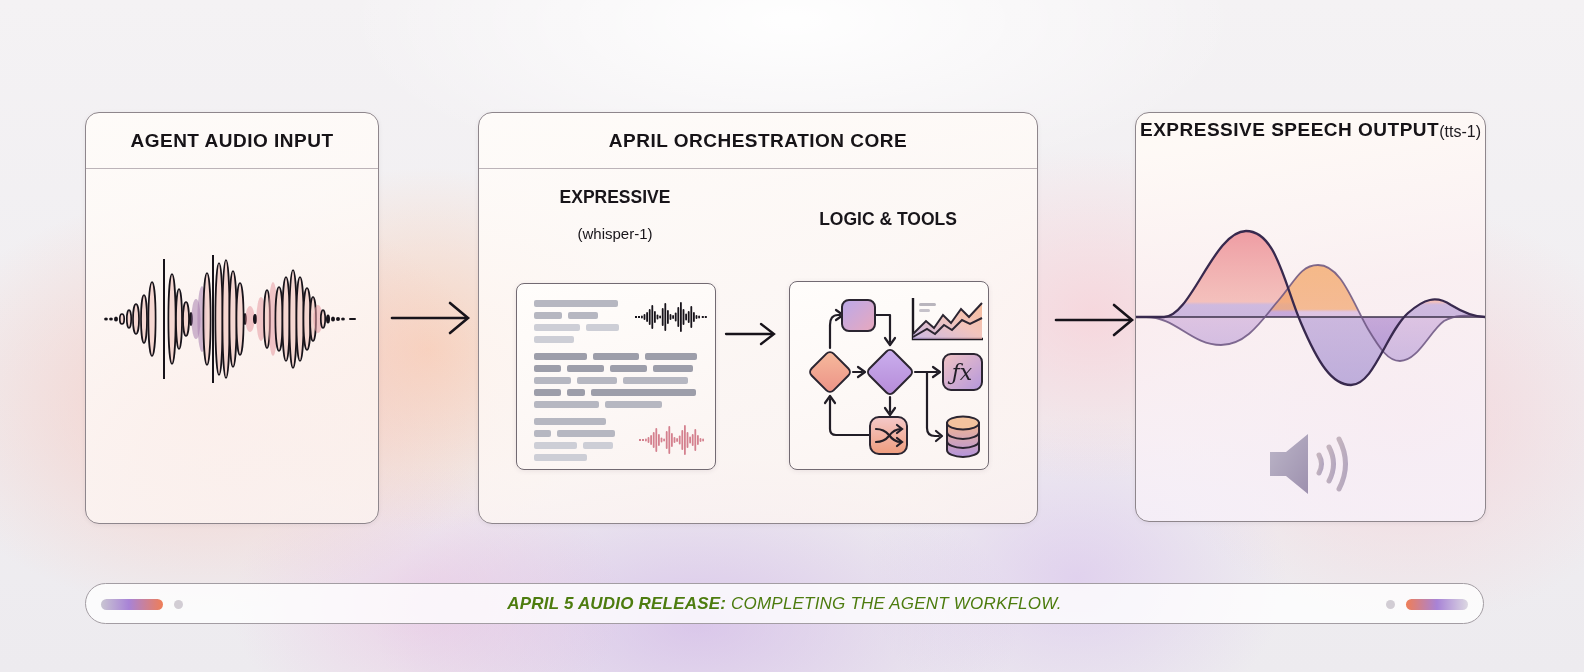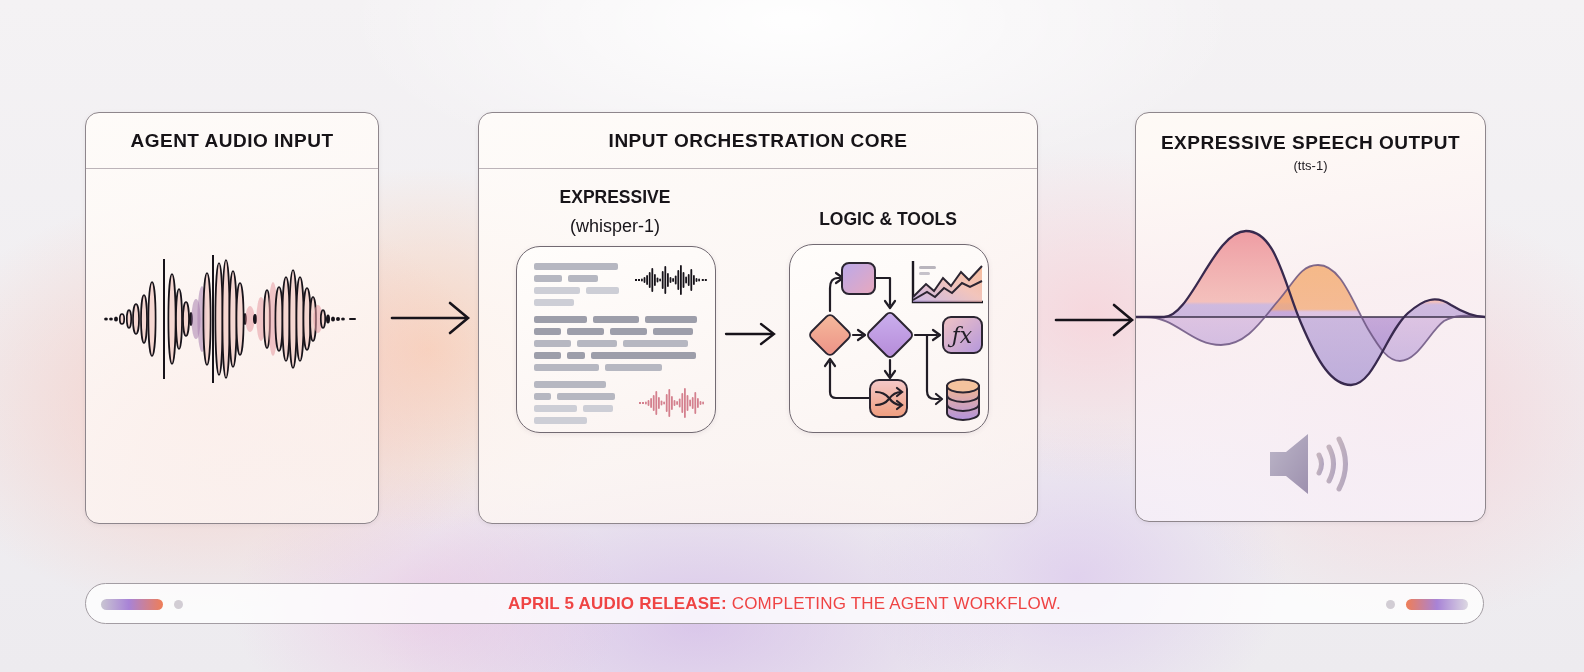--- a/index.html
+++ b/index.html
@@ -24,30 +24,31 @@
   }
   #panel-input{left:85px;top:112px;width:292px;height:410px;}
   #panel-core{left:478px;top:112px;width:558px;height:410px;}
   #panel-output{left:1135px;top:112px;width:349px;height:408px;
     background:linear-gradient(170deg, rgba(255,250,246,.94) 8%, rgba(251,240,242,.86) 45%, rgba(247,240,248,.85) 85%);}
   .panel-header{
     height:55px;display:flex;align-items:center;justify-content:center;
     border-bottom:1px solid rgba(90,75,90,.40);
   }
   .panel-title{font-size:19px;font-weight:600;letter-spacing:.5px;color:#161317;}
-  .panel-header.no-divider{border-bottom:none;height:auto;flex-direction:column;padding-top:19px;}
-  .panel-subtitle{font-size:13px;font-weight:400;margin-top:4px;color:#1d1a1f;}
+  .panel-header.no-divider{border-bottom:none;height:auto;flex-direction:row;padding-top:6px;}
+  .panel-subtitle{font-size:16px;font-weight:400;margin-top:4px;color:#1d1a1f;}
 
   
   .sub-label{position:absolute;text-align:center;font-weight:600;font-size:17.5px;color:#18151a;}
-  .sub-label .sub2{font-weight:400;font-size:18px;margin-top:8px;}
+  .sub-label .sub2{font-weight:400;font-size:15px;margin-top:17px;}
   .inner-card{
-    position:absolute;border:1.6px solid #726a72;border-radius:24px;
+    position:absolute;border:1.6px solid #726a72;border-radius:8px;
     background:linear-gradient(165deg,#fffdfb, #fbf4f2);
     box-shadow:0 1px 5px rgba(90,70,90,.10);
+    margin-top:37px;
   }
   #transcript-card{left:37px;top:133px;width:198px;height:185px;}
   #logic-card{left:310px;top:131px;width:198px;height:187px;}
 
   .t-lines{position:absolute;left:17px;top:16px;width:166px;}
   .t-row{display:flex;gap:6px;margin-bottom:5px;}
   .t-row.gap{margin-top:10px;}
   .t-seg{height:7px;border-radius:2px;}
   .tone-d{background:#9d9eaa;}
   .tone-m{background:#b6b7c1;}
@@ -57,21 +58,21 @@
   #mini-wave-top{right:8px;top:16px;}
   #mini-wave-bottom{right:10px;bottom:14px;}
 
   
   #footer-bar{
     position:absolute;left:85px;top:583px;width:1399px;height:41px;box-sizing:border-box;
     border:1.5px solid #a39da3;border-radius:21px;
     background:rgba(255,255,255,.78);
     display:flex;align-items:center;justify-content:center;
   }
-  #footer-text{font-size:17px;letter-spacing:.2px;color:#ef4444;white-space:pre;}
+  #footer-text{font-size:17px;letter-spacing:.2px;color:#4d7c0f;white-space:pre;font-style:italic;}
   #footer-text b{font-weight:700;}
   .accent-pill{position:absolute;top:15px;width:62px;height:11px;border-radius:6px;}
   #accent-pill-left{left:15px;background:linear-gradient(90deg,#c9c5d2,#a883d6 45%,#ef7e57);}
   #accent-pill-right{right:15px;background:linear-gradient(90deg,#ef7e57,#a883d6 50%,#dcd8e2);}
   .accent-dot{position:absolute;top:16px;width:9px;height:9px;border-radius:50%;background:#d2cdd4;}
   #accent-dot-left{left:88px;}
   #accent-dot-right{right:88px;}
 
   .flow-arrow{position:absolute;}
 </style>
@@ -128,21 +129,21 @@
 
 <svg class="flow-arrow" style="left:388px;top:298px" width="86" height="40" viewBox="0 0 86 40">
   <g stroke="#17131a" stroke-width="2.6" fill="none" stroke-linecap="round">
     <line x1="4" y1="20" x2="78" y2="20"></line>
     <path d="M62,5 L80,20 L62,35"></path>
   </g>
 </svg>
 
 <div class="panel" id="panel-core">
   <div class="panel-header">
-    <div class="panel-title">INPUT ORCHESTRATION CORE</div>
+    <div class="panel-title">APRIL ORCHESTRATION CORE</div>
   </div>
 
   <div class="sub-label" style="left:37px;top:74px;width:198px;">
     <div>EXPRESSIVE</div>
     <div class="sub2">(whisper-1)</div>
   </div>
 
   <div class="sub-label" style="left:310px;top:96px;width:198px;text-align:center;">LOGIC &amp; TOOLS</div>
 
   <div class="inner-card" id="transcript-card">

